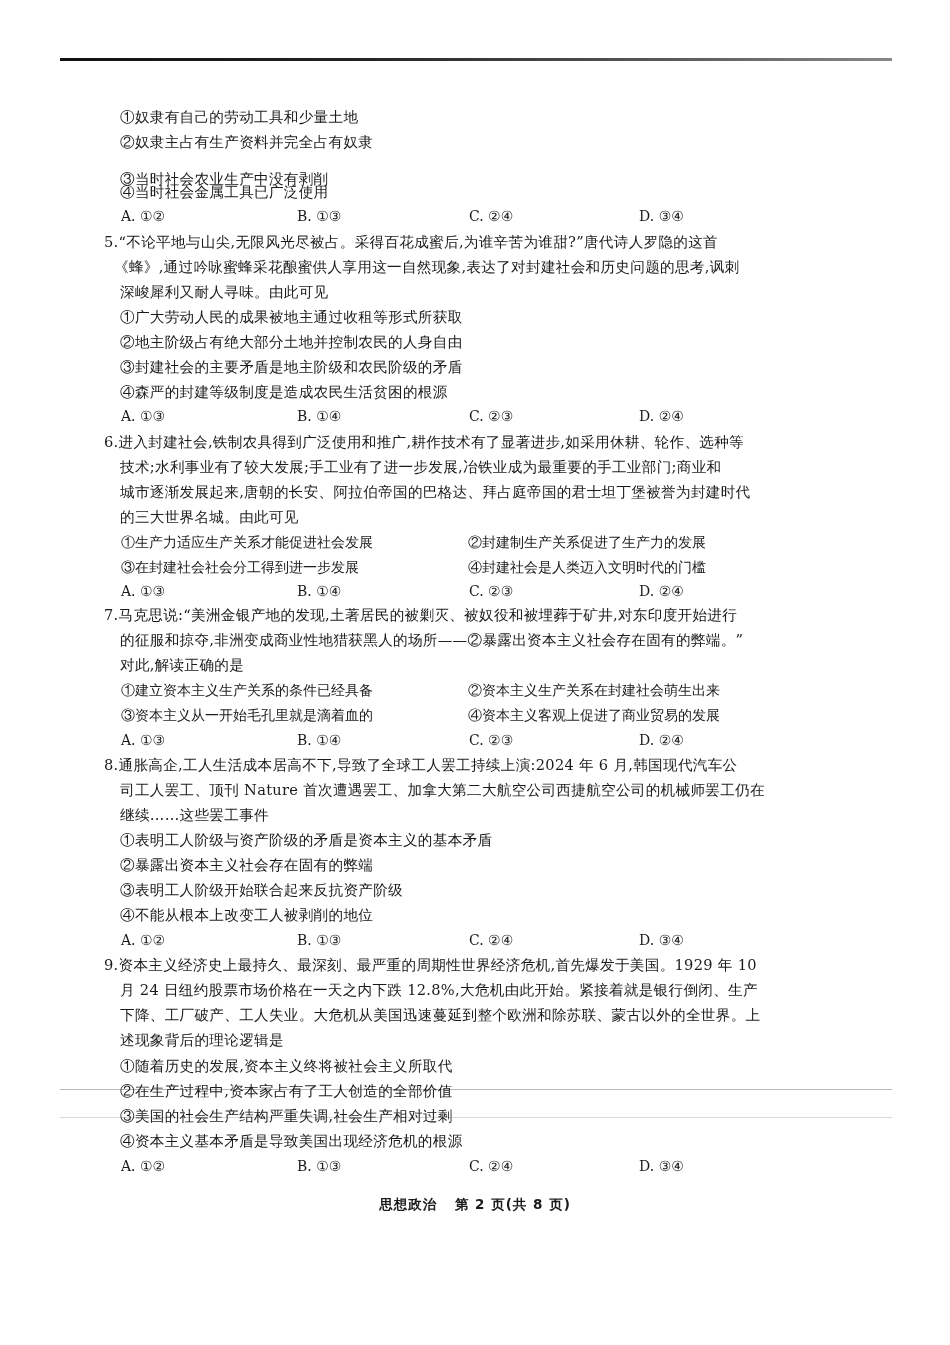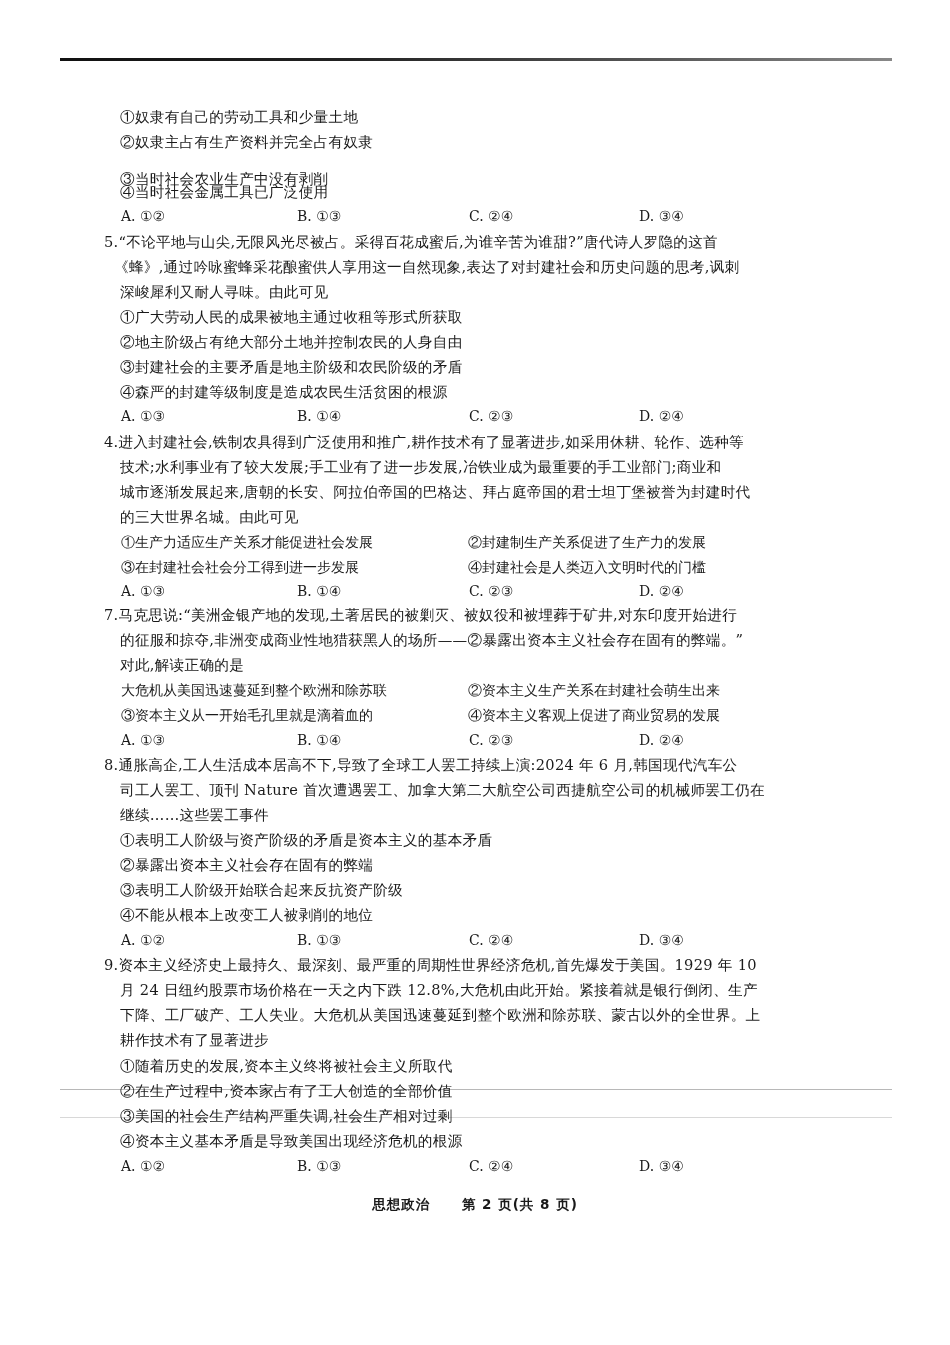--- a/index.html
+++ b/index.html
@@ -19,21 +19,21 @@
     position: absolute; left: 120px; font-size: 14.6px; line-height: 18px; white-space: nowrap;
     letter-spacing: 0.3px;
   }
   .qline { left: 104px; text-align: right; }
   .opt { position: absolute; font-size: 14px; line-height: 18px; white-space: nowrap; }
   .footer {
     position: absolute; left: 0; width: 950px; top: 1196px; text-align: center;
     font-family: "DejaVu Sans", "Liberation Sans", sans-serif; font-weight: bold; font-size: 13.5px;
     letter-spacing: 1px;
   }
-  .footer span { margin: 0 13px; }
+  .footer span { margin: 0 6px; }
 </style>
 </head>
 <body>
 
 <div class="top-rule"></div>
 <div class="fold-line" style="top:1089px;"></div>
 <div class="fold-line" style="top:1117px; background:#d8d8d8;"></div>
 
 <div class="page">
 
@@ -56,39 +56,39 @@
     <div class="line" style="top:333px">②地主阶级占有绝大部分土地并控制农民的人身自由</div>
     <div class="line" style="top:358px">③封建社会的主要矛盾是地主阶级和农民阶级的矛盾</div>
     <div class="line" style="top:383px">④森严的封建等级制度是造成农民生活贫困的根源</div>
     <div class="opt" style="top:407px; left:121px">A. ①③</div>
     <div class="opt" style="top:407px; left:297px">B. ①④</div>
     <div class="opt" style="top:407px; left:469px">C. ②③</div>
     <div class="opt" style="top:407px; left:639px">D. ②④</div>
   </section>
 
   <section>
-    <div class="line qline" style="top:433px">4.进入封建社会,铁制农具得到广泛使用和推广,耕作技术有了显著进步,如采用休耕、轮作、选种等</div>
+    <div class="line qline" style="top:433px">6.进入封建社会,铁制农具得到广泛使用和推广,耕作技术有了显著进步,如采用休耕、轮作、选种等</div>
     <div class="line" style="top:458px">技术;水利事业有了较大发展;手工业有了进一步发展,冶铁业成为最重要的手工业部门;商业和</div>
     <div class="line" style="top:483px">城市逐渐发展起来,唐朝的长安、阿拉伯帝国的巴格达、拜占庭帝国的君士坦丁堡被誉为封建时代</div>
     <div class="line" style="top:508px">的三大世界名城。由此可见</div>
     <div class="opt" style="top:533px; left:121px">①生产力适应生产关系才能促进社会发展</div>
     <div class="opt" style="top:533px; left:468px">②封建制生产关系促进了生产力的发展</div>
     <div class="opt" style="top:558px; left:121px">③在封建社会社会分工得到进一步发展</div>
     <div class="opt" style="top:558px; left:468px">④封建社会是人类迈入文明时代的门槛</div>
     <div class="opt" style="top:582px; left:121px">A. ①③</div>
     <div class="opt" style="top:582px; left:297px">B. ①④</div>
     <div class="opt" style="top:582px; left:469px">C. ②③</div>
     <div class="opt" style="top:582px; left:639px">D. ②④</div>
   </section>
 
   <section>
     <div class="line qline" style="top:606px">7.马克思说:“美洲金银产地的发现,土著居民的被剿灭、被奴役和被埋葬于矿井,对东印度开始进行</div>
     <div class="line" style="top:631px">的征服和掠夺,非洲变成商业性地猎获黑人的场所——②暴露出资本主义社会存在固有的弊端。”</div>
     <div class="line" style="top:656px">对此,解读正确的是</div>
-    <div class="opt" style="top:681px; left:121px">大危机从美国迅速蔓延到整个欧洲和除苏联</div>
+    <div class="opt" style="top:681px; left:121px">①建立资本主义生产关系的条件已经具备</div>
     <div class="opt" style="top:681px; left:468px">②资本主义生产关系在封建社会萌生出来</div>
     <div class="opt" style="top:706px; left:121px">③资本主义从一开始毛孔里就是滴着血的</div>
     <div class="opt" style="top:706px; left:468px">④资本主义客观上促进了商业贸易的发展</div>
     <div class="opt" style="top:731px; left:121px">A. ①③</div>
     <div class="opt" style="top:731px; left:297px">B. ①④</div>
     <div class="opt" style="top:731px; left:469px">C. ②③</div>
     <div class="opt" style="top:731px; left:639px">D. ②④</div>
   </section>
 
   <section>
@@ -102,21 +102,21 @@
     <div class="opt" style="top:931px; left:121px">A. ①②</div>
     <div class="opt" style="top:931px; left:297px">B. ①③</div>
     <div class="opt" style="top:931px; left:469px">C. ②④</div>
     <div class="opt" style="top:931px; left:639px">D. ③④</div>
   </section>
 
   <section>
     <div class="line qline" style="top:956px">9.资本主义经济史上最持久、最深刻、最严重的周期性世界经济危机,首先爆发于美国。1929 年 10</div>
     <div class="line" style="top:981px">月 24 日纽约股票市场价格在一天之内下跌 12.8%,大危机由此开始。紧接着就是银行倒闭、生产</div>
     <div class="line" style="top:1006px">下降、工厂破产、工人失业。大危机从美国迅速蔓延到整个欧洲和除苏联、蒙古以外的全世界。上</div>
-    <div class="line" style="top:1031px">耕作技术有了显著进步</div>
+    <div class="line" style="top:1031px">述现象背后的理论逻辑是</div>
     <div class="line" style="top:1057px">①随着历史的发展,资本主义终将被社会主义所取代</div>
     <div class="line" style="top:1082px">②在生产过程中,资本家占有了工人创造的全部价值</div>
     <div class="line" style="top:1107px">③美国的社会生产结构严重失调,社会生产相对过剩</div>
     <div class="line" style="top:1132px">④资本主义基本矛盾是导致美国出现经济危机的根源</div>
     <div class="opt" style="top:1157px; left:121px">A. ①②</div>
     <div class="opt" style="top:1157px; left:297px">B. ①③</div>
     <div class="opt" style="top:1157px; left:469px">C. ②④</div>
     <div class="opt" style="top:1157px; left:639px">D. ③④</div>
   </section>
 

